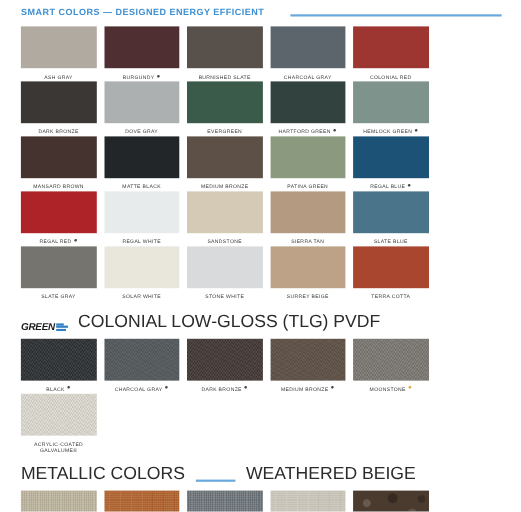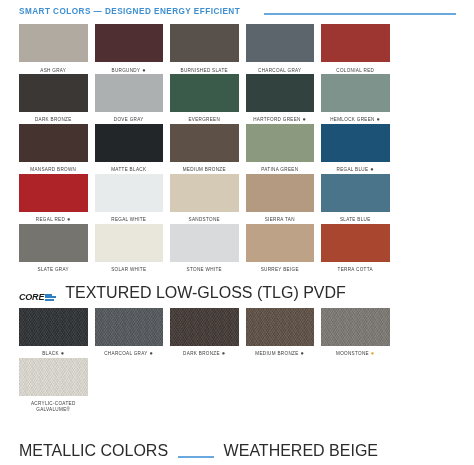--- a/index.html
+++ b/index.html
@@ -261,28 +261,28 @@
       </div>
       <div class="cell">
         <div class="chip" style="background-color: rgb(169, 70, 47);"></div>
         <div class="caption">TERRA COTTA</div>
       </div>
     </div>
 
   <div class="head-row" style="padding-top:10px;">
     <span class="left-head">
       <span class="core-logo">
-        <span class="core-word">CORE</span>
+        <span class="core-word">GREEN</span>
         <span class="core-mark">
             <i></i>
             <i></i>
             <i></i>
           </span>
       </span>
-      <span class="title">TEXTURED LOW-GLOSS (TLG) PVDF</span>
+      <span class="title">COLONIAL LOW-GLOSS (TLG) PVDF</span>
       <span class="rule"></span>
     </span>
   </div>
   <div class="grid" id="grid-tlg" style="padding-top:6px;">
       <div class="cell">
         <div class="chip tex" style="background-color: rgb(46, 49, 51);"></div>
         <div class="caption">BLACK<span class="dot dark"> ●</span></div>
       </div>
       <div class="cell">
         <div class="chip tex" style="background-color: rgb(83, 88, 92);"></div>
@@ -300,21 +300,21 @@
         <div class="chip tex" style="background-color: rgb(124, 120, 115);"></div>
         <div class="caption">MOONSTONE<span class="dot gold"> ●</span></div>
       </div>
       <div class="cell">
         <div class="chip tex" style="background-color: rgb(222, 219, 210);"></div>
         <div class="caption">ACRYLIC-COATED
 GALVALUME®</div>
       </div>
     </div>
 
-  <div class="head-row" style="padding-top:8px;margin-top:20px;">
+  <div class="head-row" style="padding-top:8px;">
     <span class="left-head" style="flex:0 0 auto;">
       <span class="title">METALLIC COLORS</span>
     </span>
     <span class="rule" style="flex:1 1 auto;height:1.6px;background:#6aa9de;margin-bottom:2px;"></span>
     <span class="right-head" style="flex:0 0 auto;">
       <span class="title">WEATHERED BEIGE</span>
       <span class="rule" style="width:72px;flex:0 0 72px;"></span>
     </span>
   </div>
   <div class="grid" id="grid-metallic" style="padding-top:6px;">

